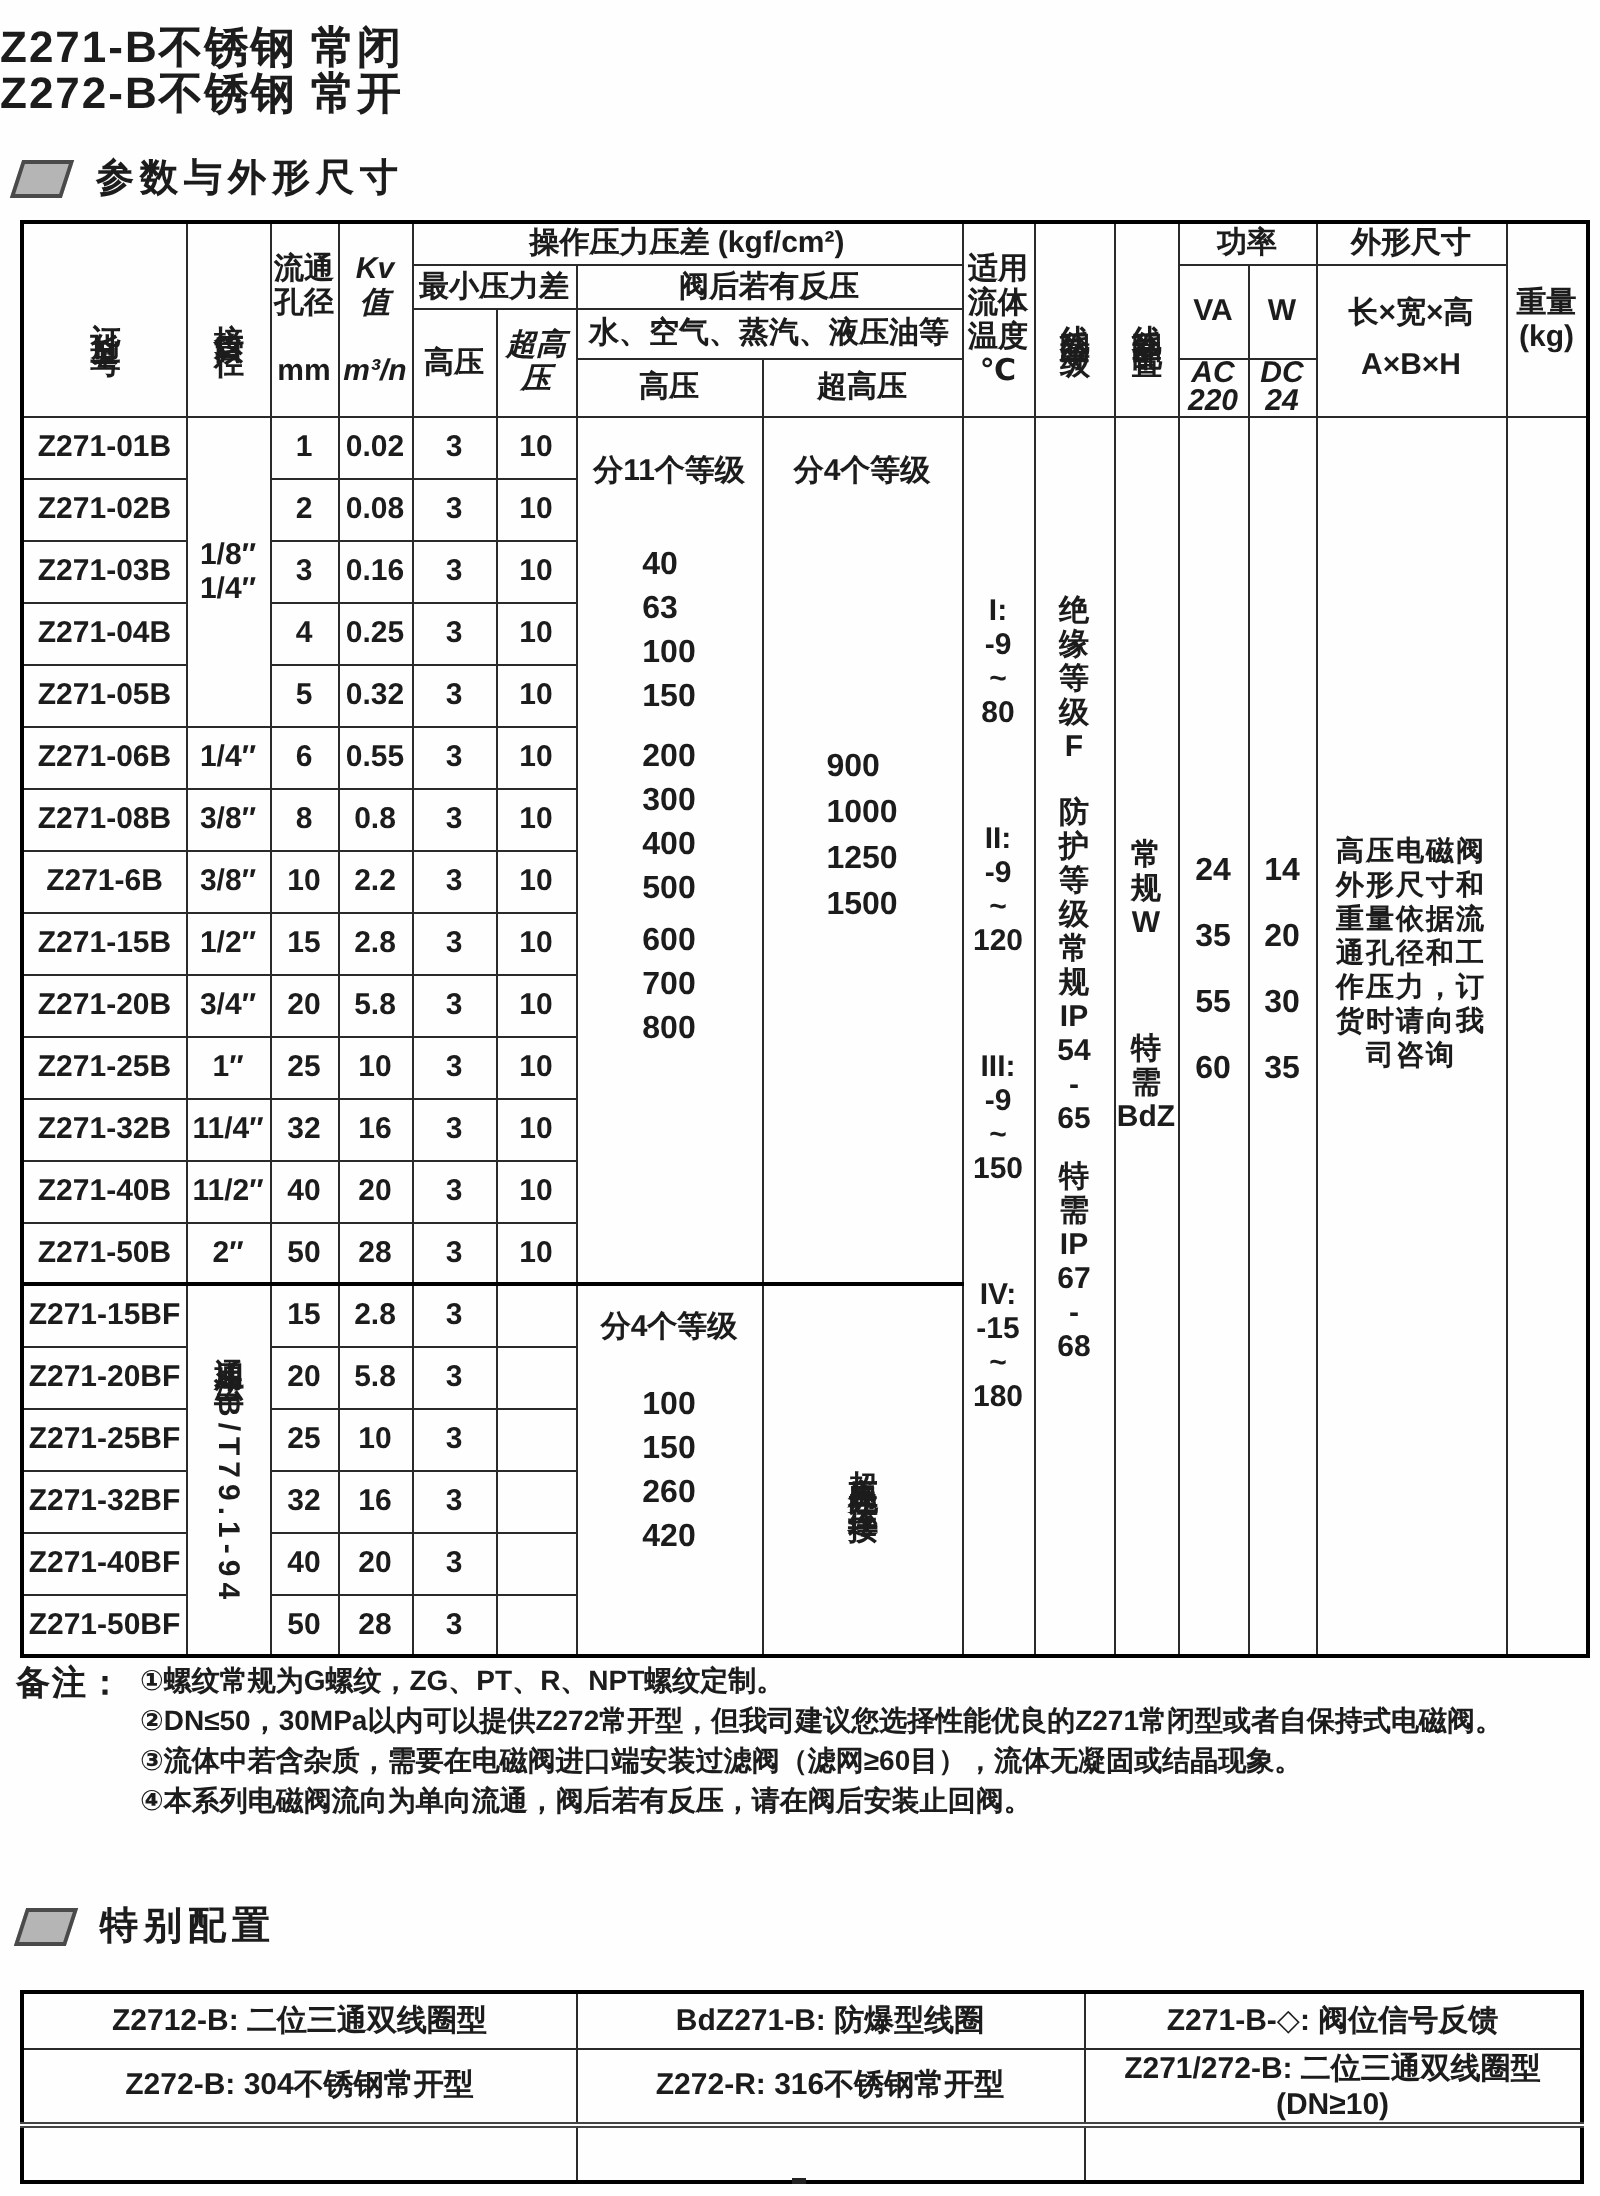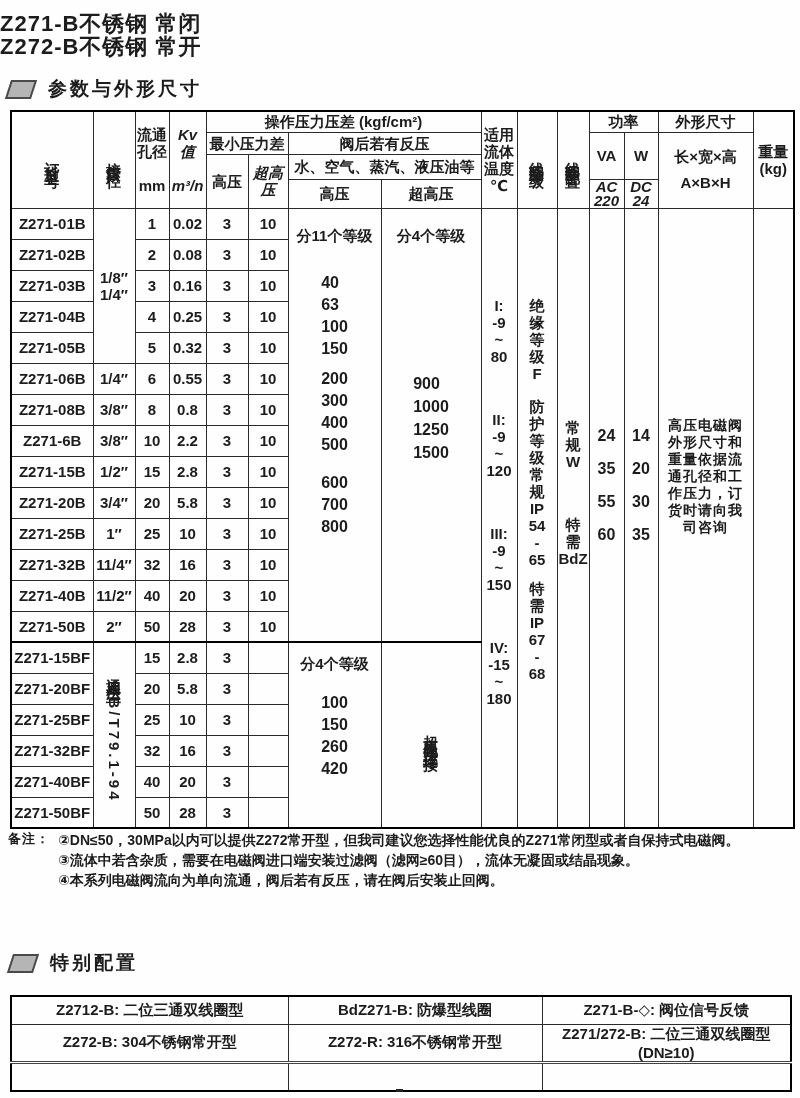--- a/index.html
+++ b/index.html
@@ -27,21 +27,21 @@
   .prelines{white-space:pre-line;}
   .vh-inner{writing-mode:vertical-rl;text-orientation:upright;letter-spacing:4px;font-weight:700;display:inline-block;}
   .small-unit{font-size:13px;font-style:italic;}
   .dims-sub-cell div{line-height:16px;}
   .dims-sub-gap{margin-top:10px;}
   
   .flex-col{display:flex;flex-direction:column;align-items:center;box-sizing:border-box;}
   .cell-bhigh{height:432px;padding-top:18px;}
   .cell-bhigh .nums-wrap{text-align:left;}
   .nums{white-space:pre-line;line-height:22px;font-size:16px;text-align:left;}
-  .g1{margin-top:28px;} .g2{margin-top:8px;} .g3{margin-top:16px;}
+  .g1{margin-top:28px;} .g2{margin-top:8px;} .g3{margin-top:4px;}
   .cell-bultra{height:432px;padding-top:18px;}
   .cell-bultra .nums{margin-top:128px;line-height:23px;}
   .cell-bfhigh{height:184px;padding-top:12px;}
   .cell-bfhigh .nums{margin-top:20px;}
   .cell-bfultra{height:184px;justify-content:center;}
   .vtext-mixed{writing-mode:vertical-rl;text-orientation:mixed;letter-spacing:3px;font-weight:700;}
   .vtext-up{writing-mode:vertical-rl;text-orientation:upright;letter-spacing:3px;font-weight:700;}
   .cell-pipe-flange{height:184px;justify-content:center;}
   .pipe-merge{white-space:pre-line;line-height:25px;font-size:14px;}
   .pipe-size{font-size:14px;}
@@ -52,21 +52,21 @@
   .grade-b2{margin-top:16px;} .grade-b3{margin-top:12px;}
   .cell-config{height:618px;padding-top:210px;gap:46px;}
   .config-block{white-space:pre-line;line-height:17px;}
   .cell-power{height:618px;padding-top:210px;}
   .power-nums{white-space:pre-line;line-height:33px;font-size:16px;}
   .cell-dims{height:618px;padding-top:208px;}
   .dims-note{white-space:pre-line;line-height:17px;text-align:center;letter-spacing:1px;font-size:14px;}
   .cell-weight{height:618px;}
   
   .notes{position:absolute;left:8px;top:830px;display:flex;align-items:flex-start;}
-  .notes-label{font-size:13px;font-weight:700;letter-spacing:1px;white-space:nowrap;}
+  .notes-label{font-size:17px;font-weight:700;letter-spacing:1px;white-space:nowrap;}
   .notes-list{margin-left:8px;font-size:14px;font-weight:700;line-height:20px;}
   .notes-list div{white-space:nowrap;}
   
   .special{position:absolute;left:10px;top:995px;width:780px;border:2px solid #000;}
   .special td{border:1px solid #2a2a2a;padding:0;text-align:center;vertical-align:middle;
               font-weight:700;font-size:15px;}
   .sp-r1{height:28px}.sp-r2{height:29px}.sp-r3{height:29px}
   tr.sp-r3 td{border-top:3px double #444;}
   .footer-dash{position:absolute;left:396px;top:1089px;width:7px;height:3px;background:#222;}
 </style>
@@ -438,20 +438,21 @@
           <td>28</td>
           <td>3</td>
           <td></td>
         </tr>
   </tbody>
     </table>
 
   <div class="notes">
     <div class="notes-label">备注：</div>
     <div class="notes-list">
+      <div>①螺纹常规为G螺纹，ZG、PT、R、NPT螺纹定制。</div>
       <div>②DN≤50，30MPa以内可以提供Z272常开型，但我司建议您选择性能优良的Z271常闭型或者自保持式电磁阀。</div>
       <div>③流体中若含杂质，需要在电磁阀进口端安装过滤阀（滤网≥60目），流体无凝固或结晶现象。</div>
       <div>④本系列电磁阀流向为单向流通，阀后若有反压，请在阀后安装止回阀。</div>
     </div>
   </div>
 
   <div class="sec sec2">
     <div class="pgram"></div>
     <div class="sec-label">特别配置</div>
   </div>

